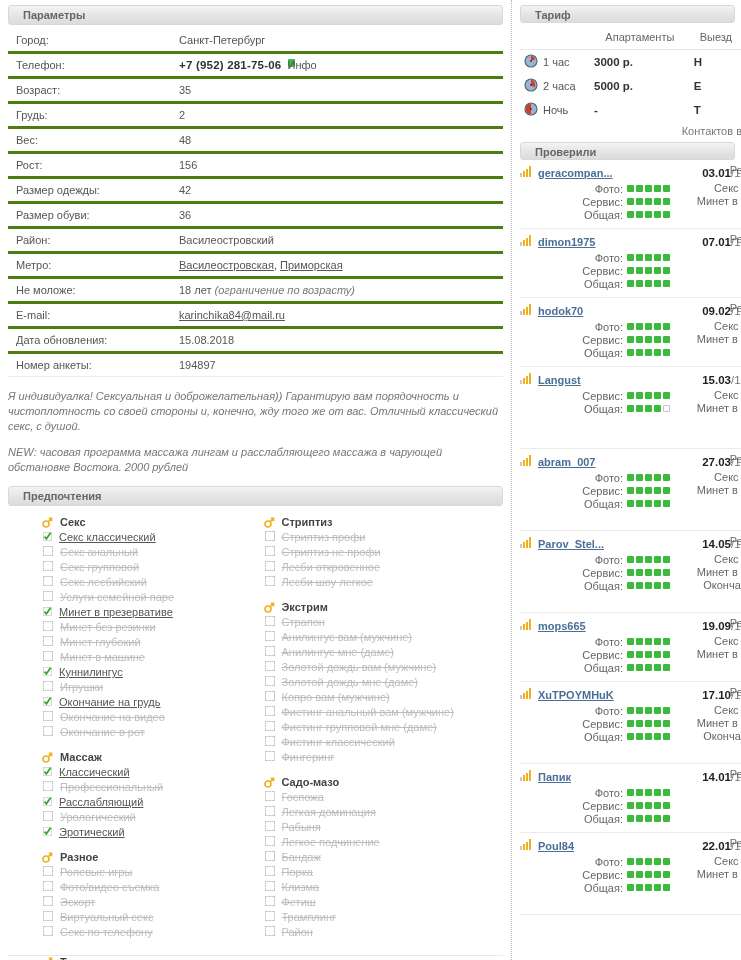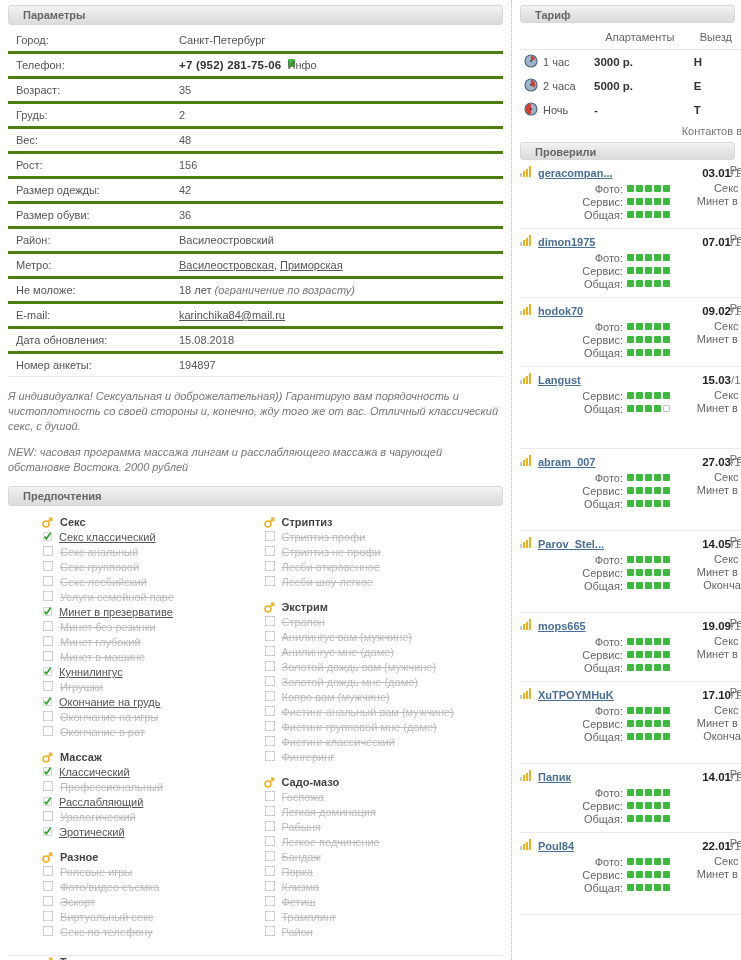--- a/index.html
+++ b/index.html
@@ -236,21 +236,21 @@
           </div>
           <div class="item on">
             <span class="box ck"><svg width="9" height="9" viewBox="0 0 9 9">
                 <rect x="0.5" y="0.5" width="8" height="8" fill="#fff" stroke="#d8d8d8"></rect>
                 <path d="M1.5 4.6 L3.4 6.8 L7.6 0.8" fill="none" stroke="#34a832" stroke-width="1.8"></path>
               </svg></span>
             <span class="lbl">Окончание на грудь</span>
           </div>
           <div class="item off">
             <span class="box cb"></span>
-            <span class="lbl">Окончание на игры</span>
+            <span class="lbl">Окончание на видео</span>
           </div>
           <div class="item off">
             <span class="box cb"></span>
             <span class="lbl">Окончание в рот</span>
           </div>
           <div class="cat">
             <span class="vm"><svg width="11" height="11" viewBox="0 0 11 11">
                 <circle cx="4" cy="7" r="3" fill="none" stroke="#f2b01e" stroke-width="1.6"></circle>
                 <path d="M6.2 4.8 L9.4 1.6 M6.8 1.4 L9.6 1.4 L9.6 4.2" fill="none" stroke="#f2b01e" stroke-width="1.6"></path>
               </svg></span>

